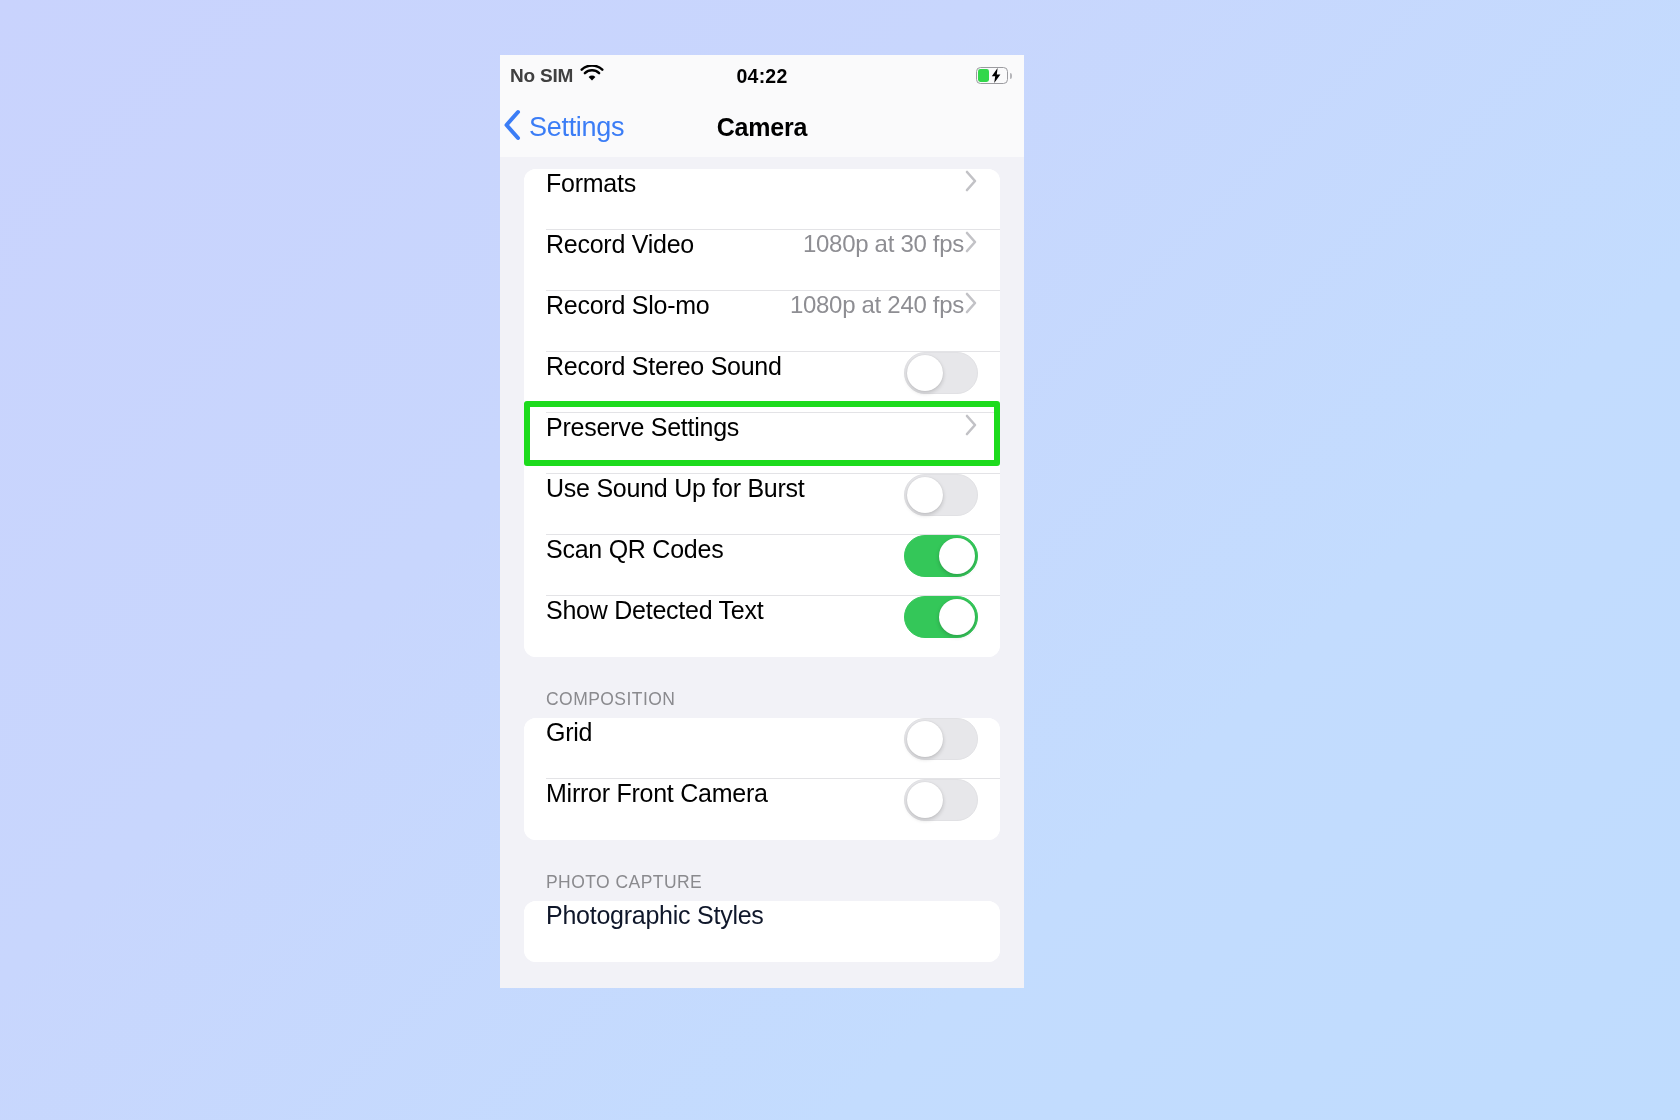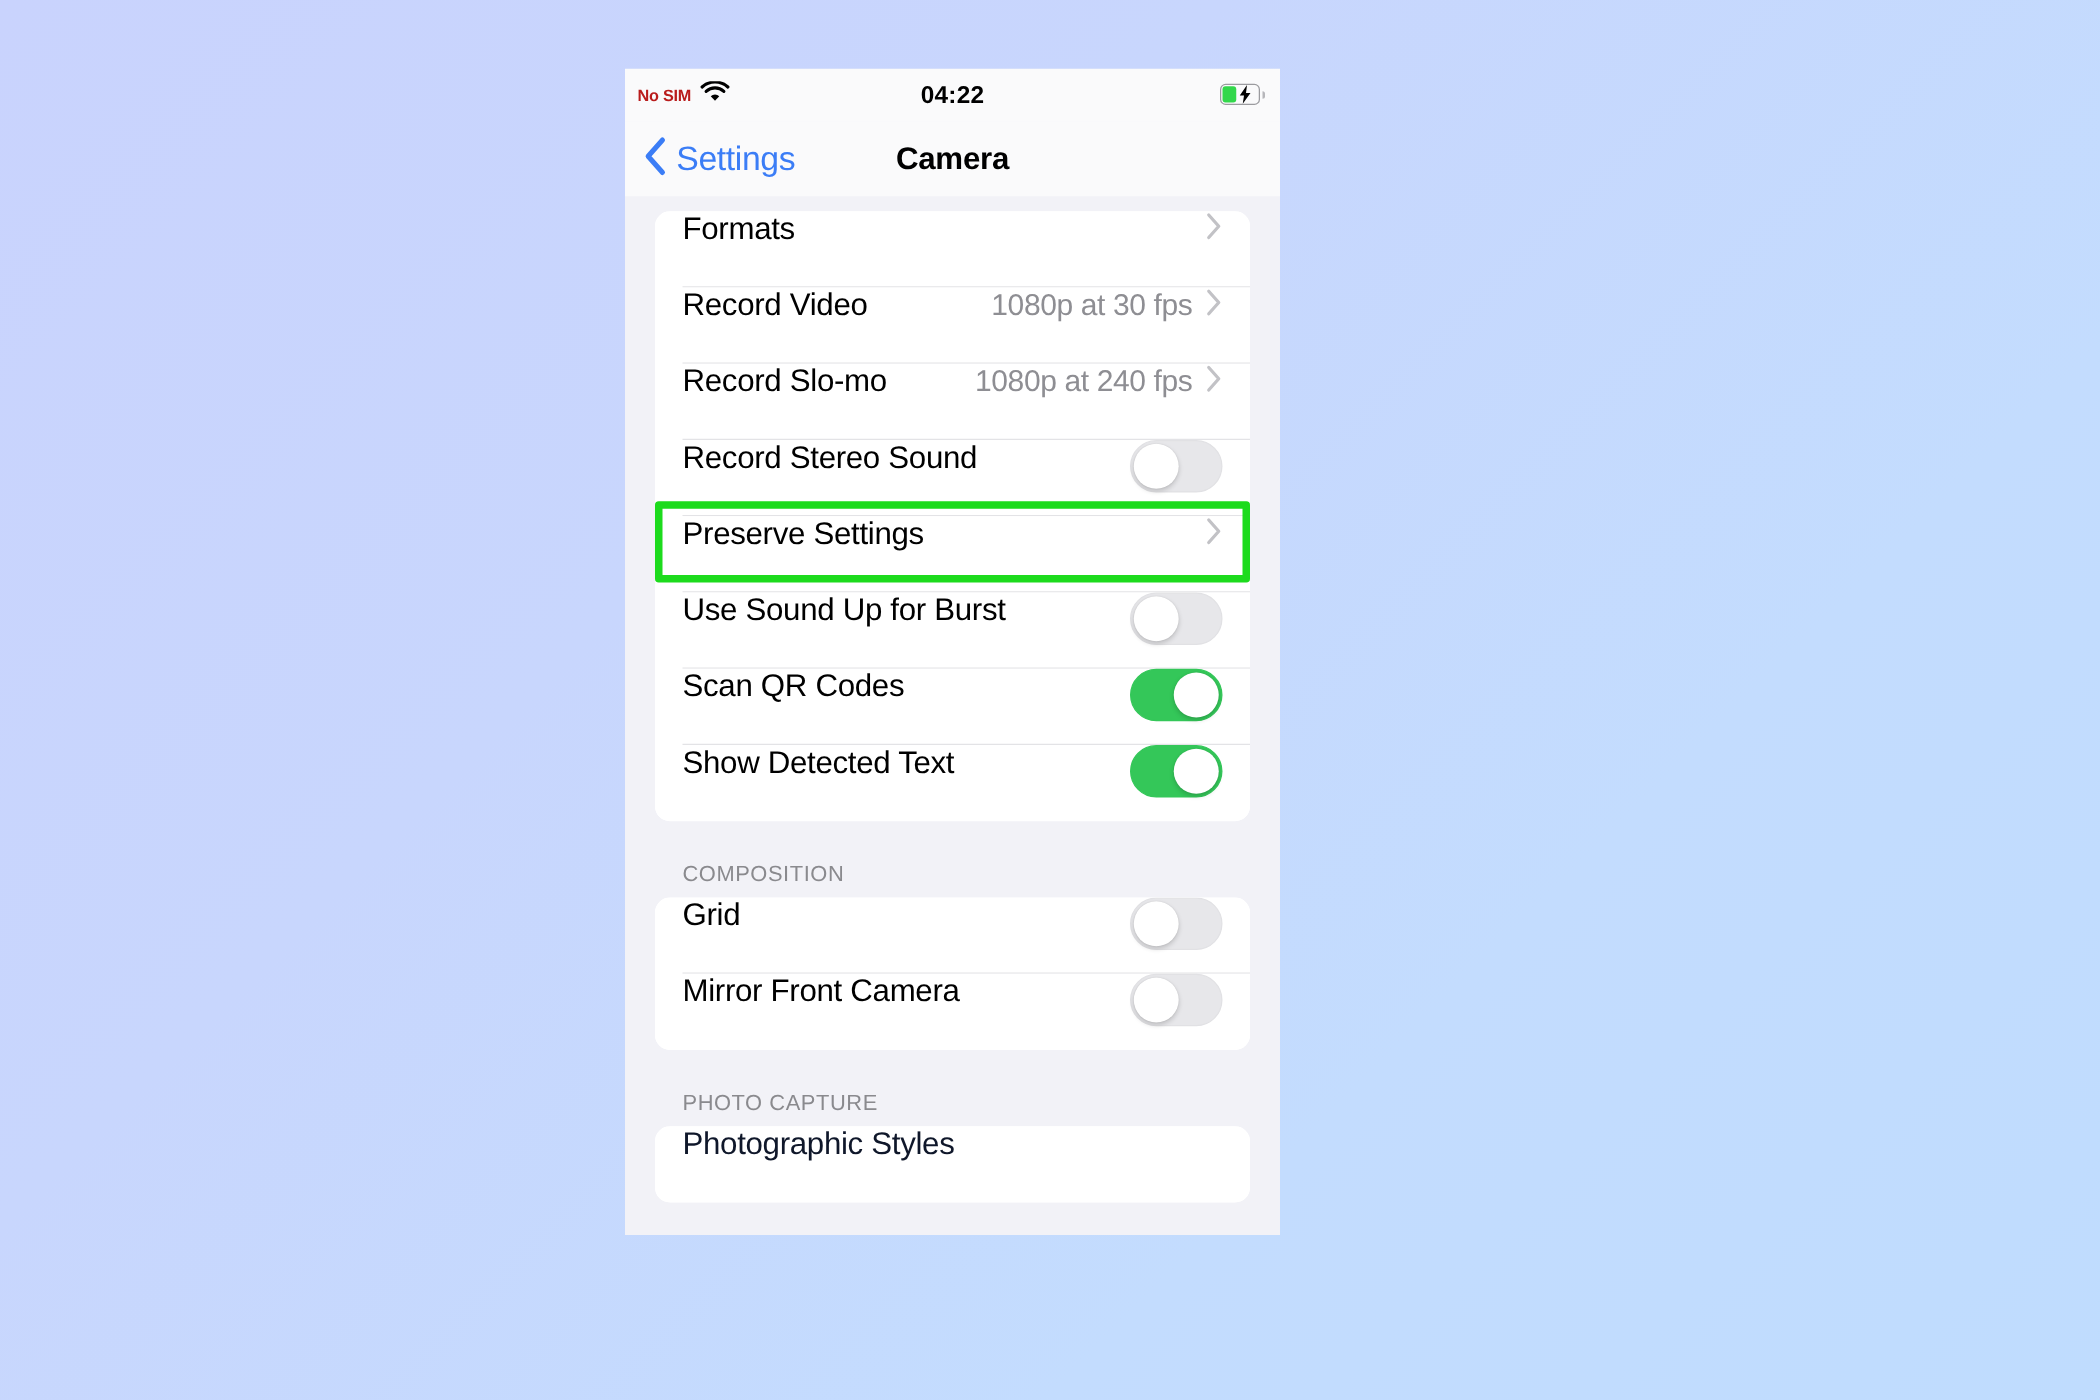--- a/index.html
+++ b/index.html
@@ -36,23 +36,23 @@
     align-items: center;
   }
   .sb-left {
     position: absolute;
     left: 10px;
     display: flex;
     align-items: center;
     gap: 7px;
   }
   .sb-carrier {
-    font-size: 13px;
+    font-size: 19px;
     font-weight: 600;
-    color: #b91c1c;
+    color: #404040;
     letter-spacing: -0.2px;
   }
   .sb-center {
     position: absolute;
     left: 0; right: 0;
     text-align: center;
     font-size: 19.5px;
     font-weight: 700;
     color: #000;
     letter-spacing: 0.2px;
@@ -95,21 +95,21 @@
   
   .navbar {
     position: relative;
     height: 60px;
     background: #fafafb;
     display: flex;
     align-items: center;
   }
   .nav-back {
     position: absolute;
-    left: 14px;
+    left: 2px;
     display: flex;
     align-items: center;
     gap: 7px;
     cursor: pointer;
   }
   .chev-back { display: block; }
   .nav-back-label {
     font-size: 27px;
     color: #3b7df6;
     letter-spacing: -0.3px;
@@ -157,21 +157,20 @@
     font-size: 25px;
     color: #000;
     letter-spacing: -0.25px;
     flex: 0 0 auto;
   }
   .row-label.link { color: #0f172a; }
   .row-right {
     margin-left: auto;
     display: flex;
     align-items: center;
-    gap: 10px;
   }
   .row-value {
     font-size: 24px;
     color: #8e8e93;
     letter-spacing: -0.3px;
   }
   .divider {
     position: absolute;
     left: 22px; right: 0; bottom: 0;
     height: 1px;

